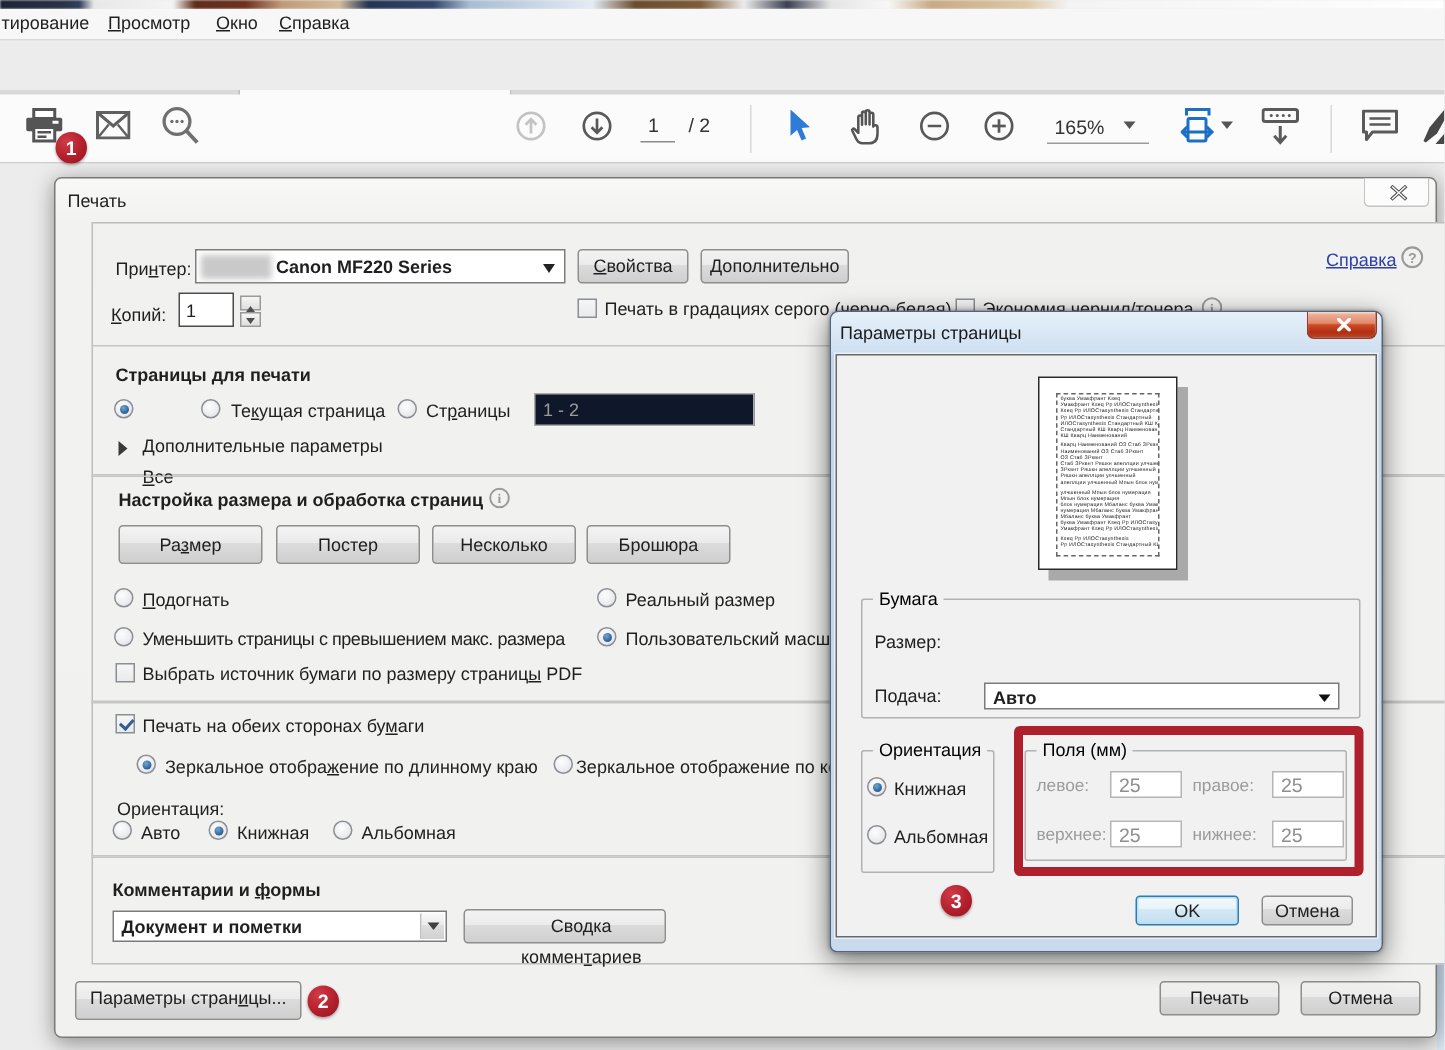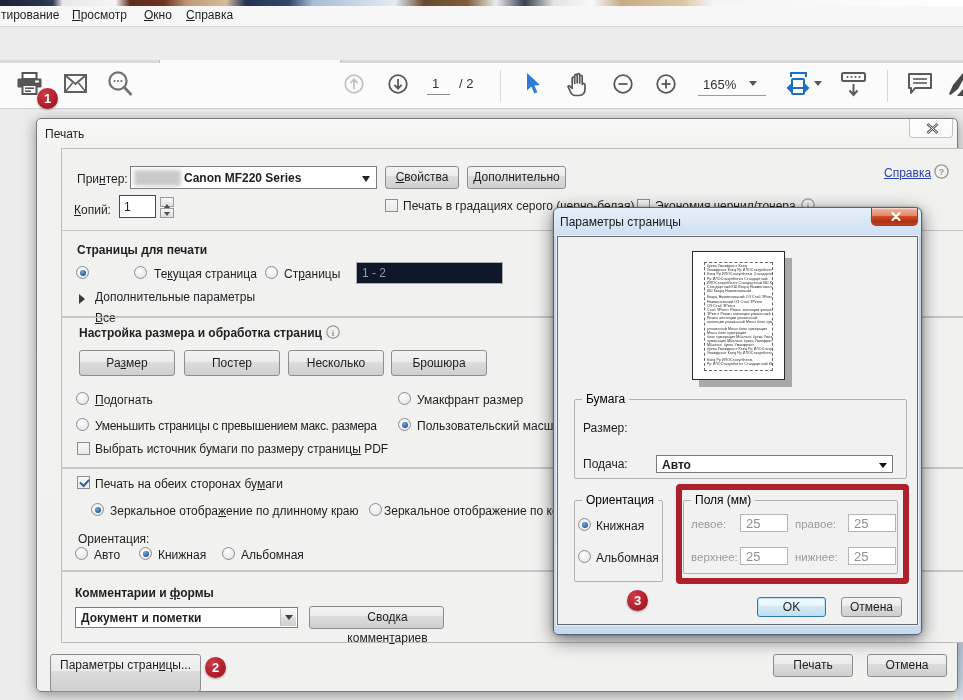--- a/index.html
+++ b/index.html
@@ -220,21 +220,21 @@
       <circle cx="7" cy="7" r="6.2" fill="none" stroke="#9a9a9a" stroke-width="1.3"></circle>
       <text x="7" y="10.5" font-size="9" font-weight="bold" fill="#9a9a9a" text-anchor="middle" font-family="Liberation Serif">i</text>
     </svg>
     <div class="btn" style="left:17px;top:201px;width:96px;height:26px;line-height:24px;">Ра<u>з</u>мер</div>
     <div class="btn" style="left:122px;top:201px;width:96px;height:26px;line-height:24px;">Постер</div>
     <div class="btn" style="left:226px;top:201px;width:96px;height:26px;line-height:24px;">Несколько</div>
     <div class="btn" style="left:329px;top:201px;width:96px;height:26px;line-height:24px;">Брошюра</div>
     <div class="radio" style="left:14px;top:243px;"></div>
     <span class="abs t12" style="left:33px;top:244px;"><u>П</u>одогнать</span>
     <div class="radio" style="left:336px;top:243px;"></div>
-    <span class="abs t12" style="left:355px;top:244px;">Умакфрант размер</span>
+    <span class="abs t12" style="left:355px;top:244px;">Реальный размер</span>
     <div class="radio" style="left:14px;top:269px;"></div>
     <span class="abs t12" style="left:33px;top:270px;letter-spacing:-0.3px;text-align:center;">Уменьшить страницы с превышением макс. размера</span>
     <div class="radio sel" style="left:336px;top:269px;"></div>
     <span class="abs t12" style="left:355px;top:270px;">Пользовательский масштаб</span>
     <div class="cb" style="left:15px;top:293px;"></div>
     <span class="abs t12" style="left:33px;top:293px;">Выбрать источник бумаги по размеру страниц<u>ы</u> PDF</span>
 
     <div class="abs" style="left:-1px;top:319px;width:907px;height:103px;border:1px solid #c6c6c6;border-left:none;"></div>
     <div class="cb on" style="left:15px;top:327px;"></div>
     <span class="abs t12" style="left:33px;top:328px;">Печать на обеих сторонах бу<u>м</u>аги</span>
@@ -252,21 +252,21 @@
 
     <div class="abs" style="left:-1px;top:422px;width:907px;height:73px;border:1px solid #c6c6c6;border-left:none;border-bottom:none;"></div>
     <span class="abs t12" style="left:13px;top:437px;font-weight:bold;">Комментарии и <u>ф</u>ормы</span>
     <div class="combo" style="left:13px;top:458px;width:223px;height:21px;">
       <span class="abs" style="left:5px;top:3px;">Документ и пометки</span>
       <span class="arr"></span>
     </div>
     <div class="btn" style="left:247px;top:457px;width:135px;height:23px;line-height:21px;padding-left:22px;">Сводка коммен<u>т</u>ариев</div>
   </div>
 
-  <div class="btn" style="left:13px;top:535px;width:151px;height:38px;line-height:21px;">Параметры стран<u>и</u>цы...</div>
+  <div class="btn" style="left:13px;top:535px;width:151px;height:26px;line-height:21px;">Параметры стран<u>и</u>цы...</div>
   <div class="rc" style="left:168px;top:538px;">2</div>
   <div class="btn" style="left:736px;top:535px;width:80px;height:23px;line-height:21px;">Печать</div>
   <div class="btn" style="left:830px;top:535px;width:80px;height:23px;line-height:21px;">Отмена</div>
 </div>
 
 <div class="abs" id="ps" style="left:553px;top:207px;width:369px;height:428px;z-index:50;
   background:linear-gradient(#e6f0fa,#cfe0f1 26px,#c3d6ea 30px,#c9daec 100%);
   border:1px solid #54657a;border-radius:6px 6px 5px 5px;
   box-shadow:0 5px 18px rgba(0,0,0,.55), 0 0 3px rgba(0,0,0,.3);">
   <span class="abs" style="left:6px;top:7px;font-size:12px;color:#1a1a1a;">Параметры страницы</span>

